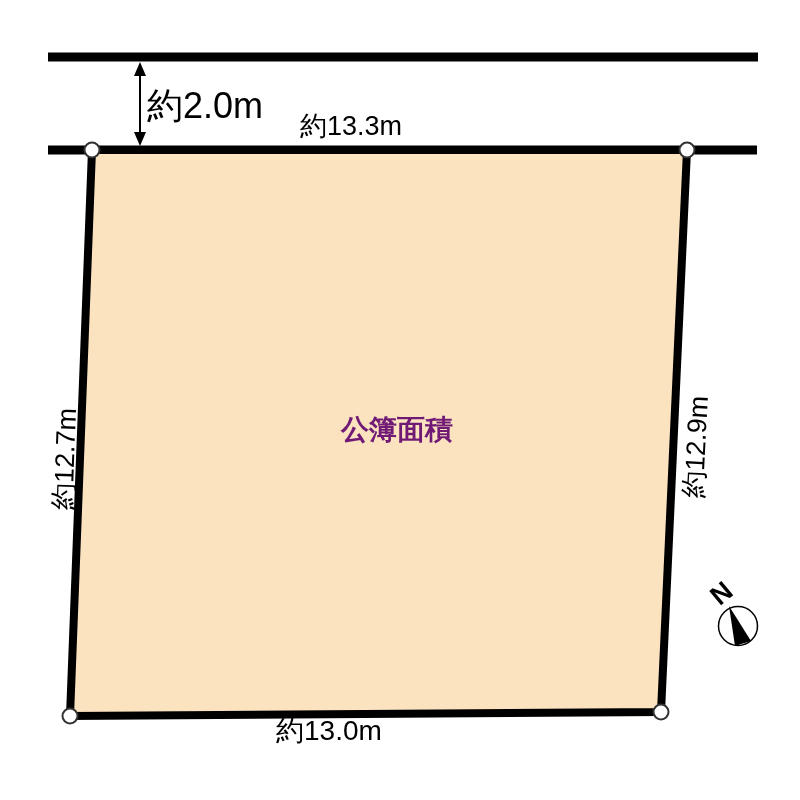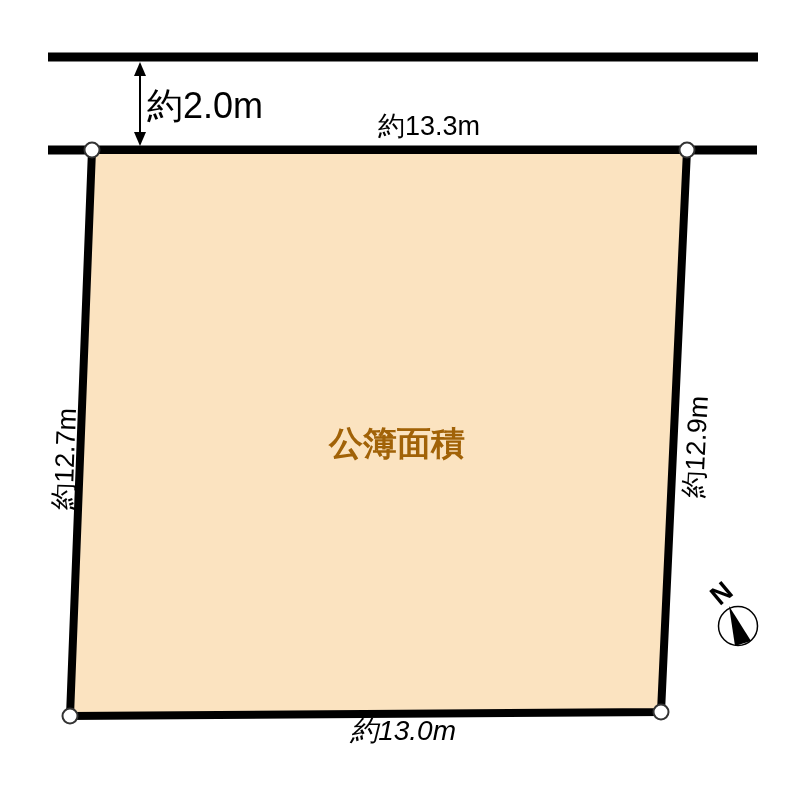--- a/index.html
+++ b/index.html
@@ -23,21 +23,21 @@
   .label {
     position: absolute;
     color: #000000;
     font-family: "Liberation Sans", "DejaVu Sans", sans-serif;
     font-weight: 500;
     font-size: 28px;
     line-height: 1.1;
     white-space: nowrap;
   }
   .label.centered {
-    text-align: right;
+    text-align: left;
   }
   .dim-left {
     left: -8px;
     top: 444px;
     width: 148px;
     text-align: center;
     transform: rotate(-88deg);
     transform-origin: center center;
     font-size: 27px;
   }
@@ -54,36 +54,35 @@
     left: 300px;
     top: 112px;
     width: 180px;
     font-size: 27px;
   }
   .dim-bottom {
     left: 276px;
     top: 716px;
     width: 180px;
     font-size: 28px;
-    font-style: italic;
   }
   .setback {
     left: 147px;
     top: 86px;
     font-size: 36px;
   }
   .area-text {
     left: 247px;
-    top: 425px;
+    top: 412px;
     width: 300px;
     text-align: center;
     font-weight: 700;
-    font-size: 34px;
+    font-size: 28px;
     line-height: 36px;
-    color: #a16207;
+    color: #701a75;
   }
 </style>
 </head>
 <body>
 
 <div class="canvas">
 
   <svg width="800" height="800" viewBox="0 0 800 800">
 
     <line x1="48" y1="57" x2="758" y2="57" stroke="#000000" stroke-width="9"></line>

